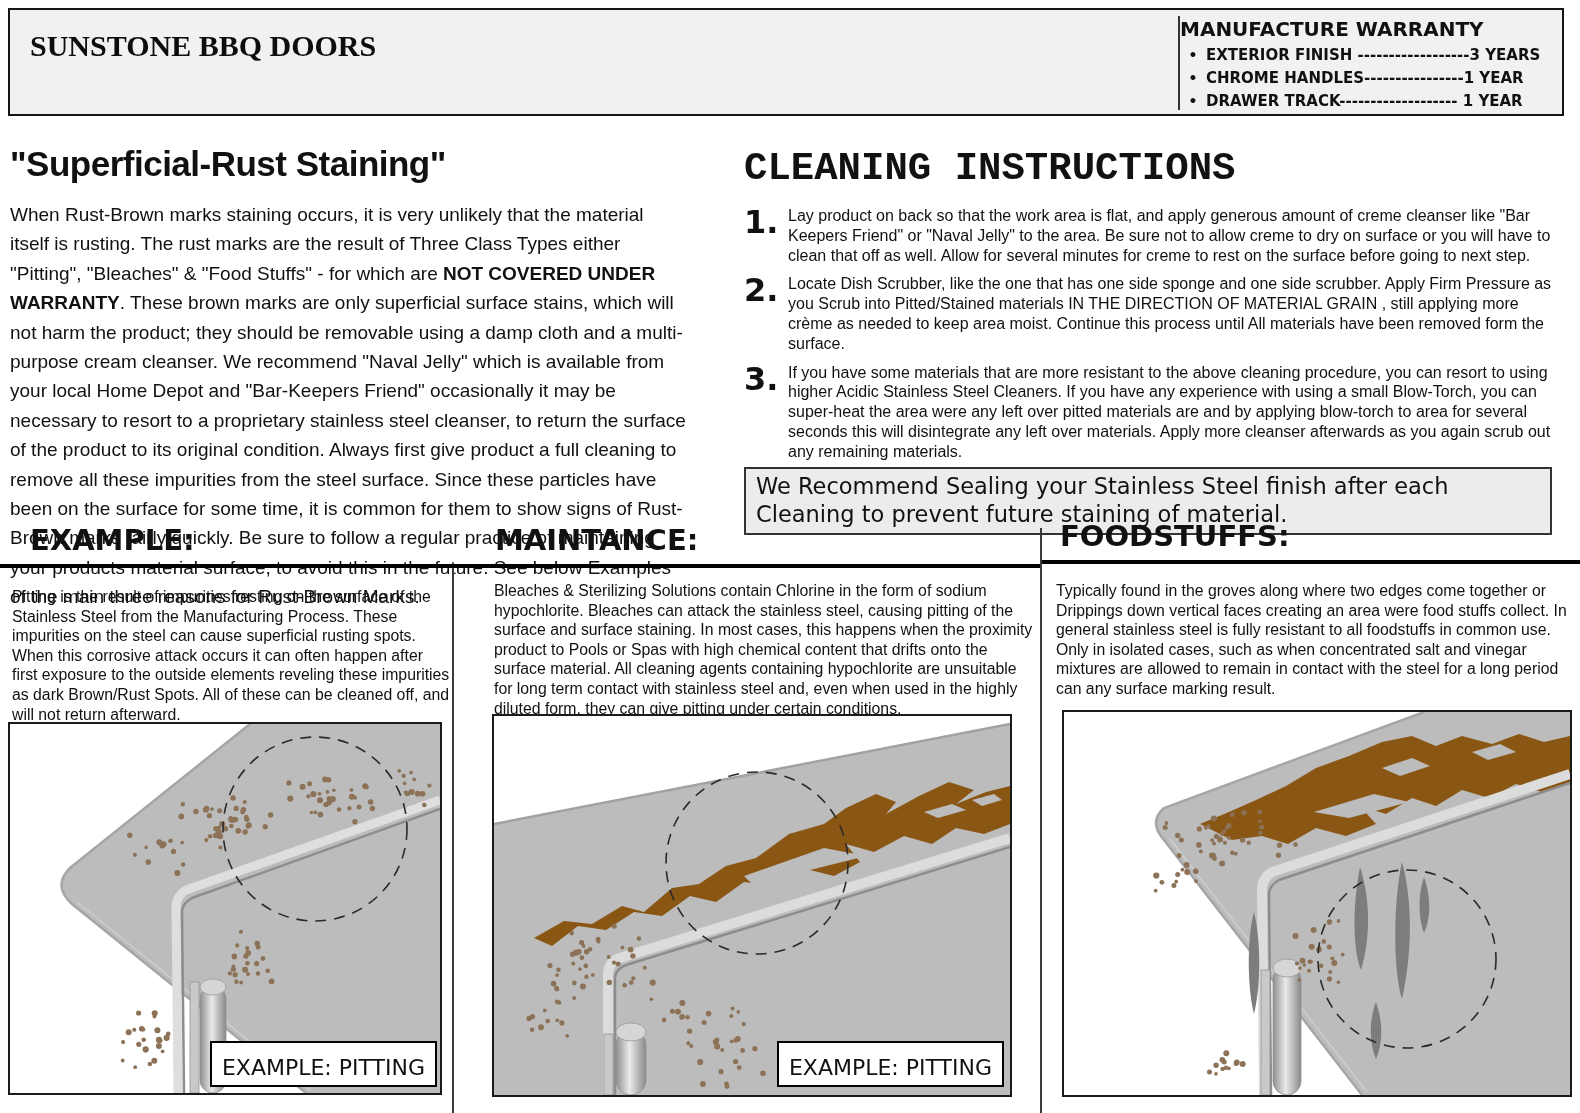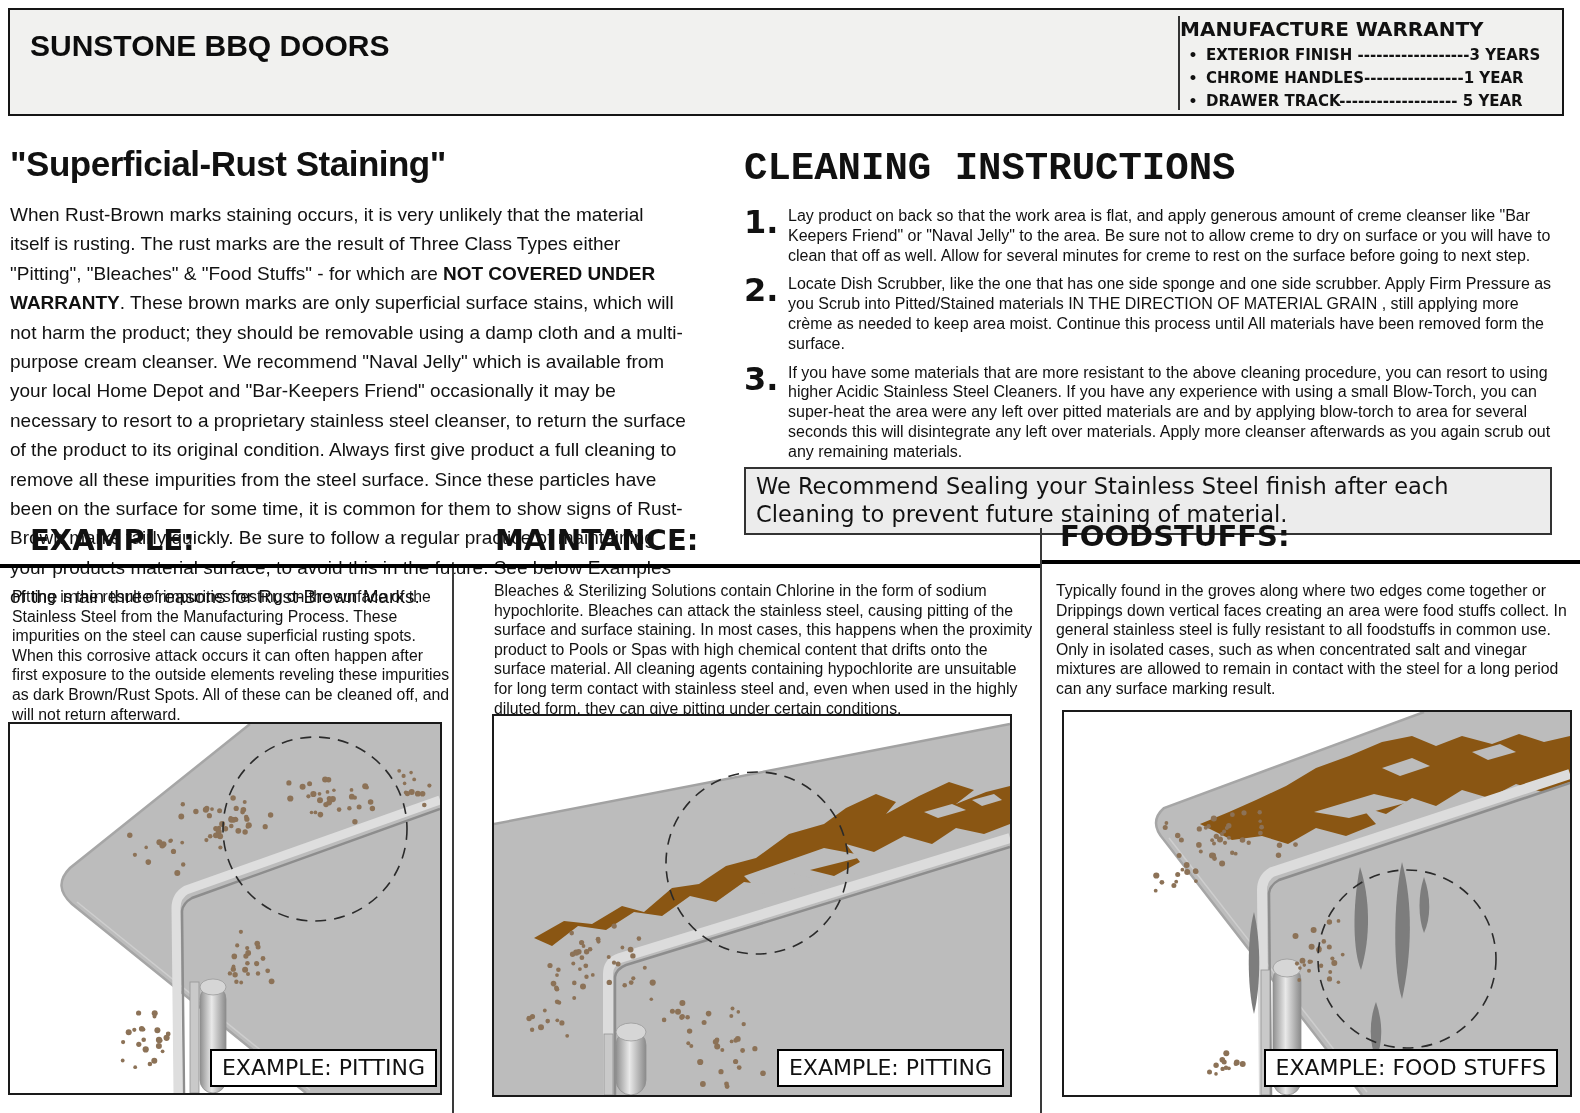--- a/index.html
+++ b/index.html
@@ -7,21 +7,21 @@
     width:1580px;height:1113px;position:relative;background:#ffffff;
     font-family:"Liberation Sans",sans-serif;color:#111;overflow:hidden;
   }
   
   .header-box{
     position:absolute;left:8px;top:8px;width:1552px;height:104px;
     background:#f1f1ef;border:2px solid #151515;
   }
   .page-title{
     position:absolute;left:20px;top:16px;
-    font-family:Liberation Sans, sans-serif;font-weight:bold;
+    font-family:Liberation Serif, serif;font-weight:bold;
     font-size:30px;line-height:40px;letter-spacing:0px;color:#0d0d0d;
   }
   .warranty{
     position:absolute;right:14px;top:6px;width:368px;height:94px;
     border-left:2px solid #333;
   }
   .warranty-title{
     font-family:"DejaVu Sans",sans-serif;font-weight:bold;
     font-size:20px;line-height:26px;letter-spacing:0px;
   }
@@ -80,21 +80,21 @@
   #t-foodstuffs{left:1056px;top:572px;width:514px;}
   
   .figure{position:absolute;border:2px solid #1a1a1a;background:#fff;}
   #fig-pitting{left:8px;top:722px;width:430px;height:369px;}
   #fig-bleaches{left:492px;top:714px;width:516px;height:379px;}
   #fig-foodstuffs{left:1062px;top:710px;width:506px;height:383px;}
   .figure svg{display:block;}
   .example-label{
     position:absolute;background:#fff;border:2px solid #000;
     font-family:"DejaVu Sans",sans-serif;font-size:22px;line-height:30px;
-    padding:2px 10px 2px 10px;white-space:nowrap;
+    padding:10px 10px 2px 10px;white-space:nowrap;
   }
   #lbl-pitting{right:3px;bottom:6px;}
   #lbl-bleaches{right:6px;bottom:8px;}
   #lbl-foodstuffs{right:12px;bottom:8px;}
 </style>
 </head>
 <body>
 
 <div class="header-box">
   <div class="page-title">
@@ -106,21 +106,21 @@
       <li>
         <span class="bullet">•</span>
         <span>EXTERIOR FINISH ------------------3 YEARS</span>
       </li>
       <li>
         <span class="bullet">•</span>
         <span>CHROME HANDLES----------------1 YEAR</span>
       </li>
       <li>
         <span class="bullet">•</span>
-        <span>DRAWER TRACK------------------- 5 YEAR</span>
+        <span>DRAWER TRACK------------------- 1 YEAR</span>
       </li>
     </ul>
   </div>
 </div>
 
 <div class="rust-heading">"Superficial-Rust Staining"</div>
 <div class="rust-para"><span>When Rust-Brown marks staining occurs, it is very unlikely that the material itself is rusting. The rust marks are the result of Three Class Types either "Pitting", "Bleaches" &amp; "Food Stuffs" - for which are </span><b>NOT COVERED UNDER WARRANTY</b><span>.  These brown marks are only superficial surface stains, which will not harm the product; they should be removable using a damp cloth and a multi-purpose cream cleanser. We recommend "Naval Jelly" which is available from your local Home Depot and "Bar-Keepers Friend" occasionally it may be necessary to resort to a proprietary stainless steel cleanser, to return the surface of the product to its original condition. Always first give product a full cleaning to remove all these impurities from the steel surface. Since these particles have been on the surface for some time, it is common for them to show signs of Rust-Brown marks fairly quickly. Be sure to follow a regular practice of maintaining your products material surface, to avoid this in the future.  See below Examples of the main three reasons for Rust-Brown Marks.</span></div>
 
 <div class="cleaning-heading">CLEANING INSTRUCTIONS</div>
 <div class="steps">
@@ -562,14 +562,13 @@
         <circle cx="158.6" cy="356.9" r="2.2" fill="#8c7257"></circle>
         <circle cx="171.8" cy="351.7" r="2.2" fill="#8c7257"></circle>
         <circle cx="164.9" cy="356.3" r="1.9" fill="#8c7257"></circle>
         <circle cx="158.3" cy="347.7" r="2.8" fill="#8c7257"></circle>
         <circle cx="160.2" cy="349.9" r="2.5" fill="#8c7257"></circle>
       </g>
     <g>
       <circle cx="343" cy="247" r="89" fill="none" stroke="#2a2a2a" stroke-width="1.6" stroke-dasharray="11 8"></circle>
     </g>
   </svg>
-  <div class="example-label" id="lbl-foodstuffs">EXAMPLE: FOOD STUFFS</div>
 </div>
 
 </body></html>

